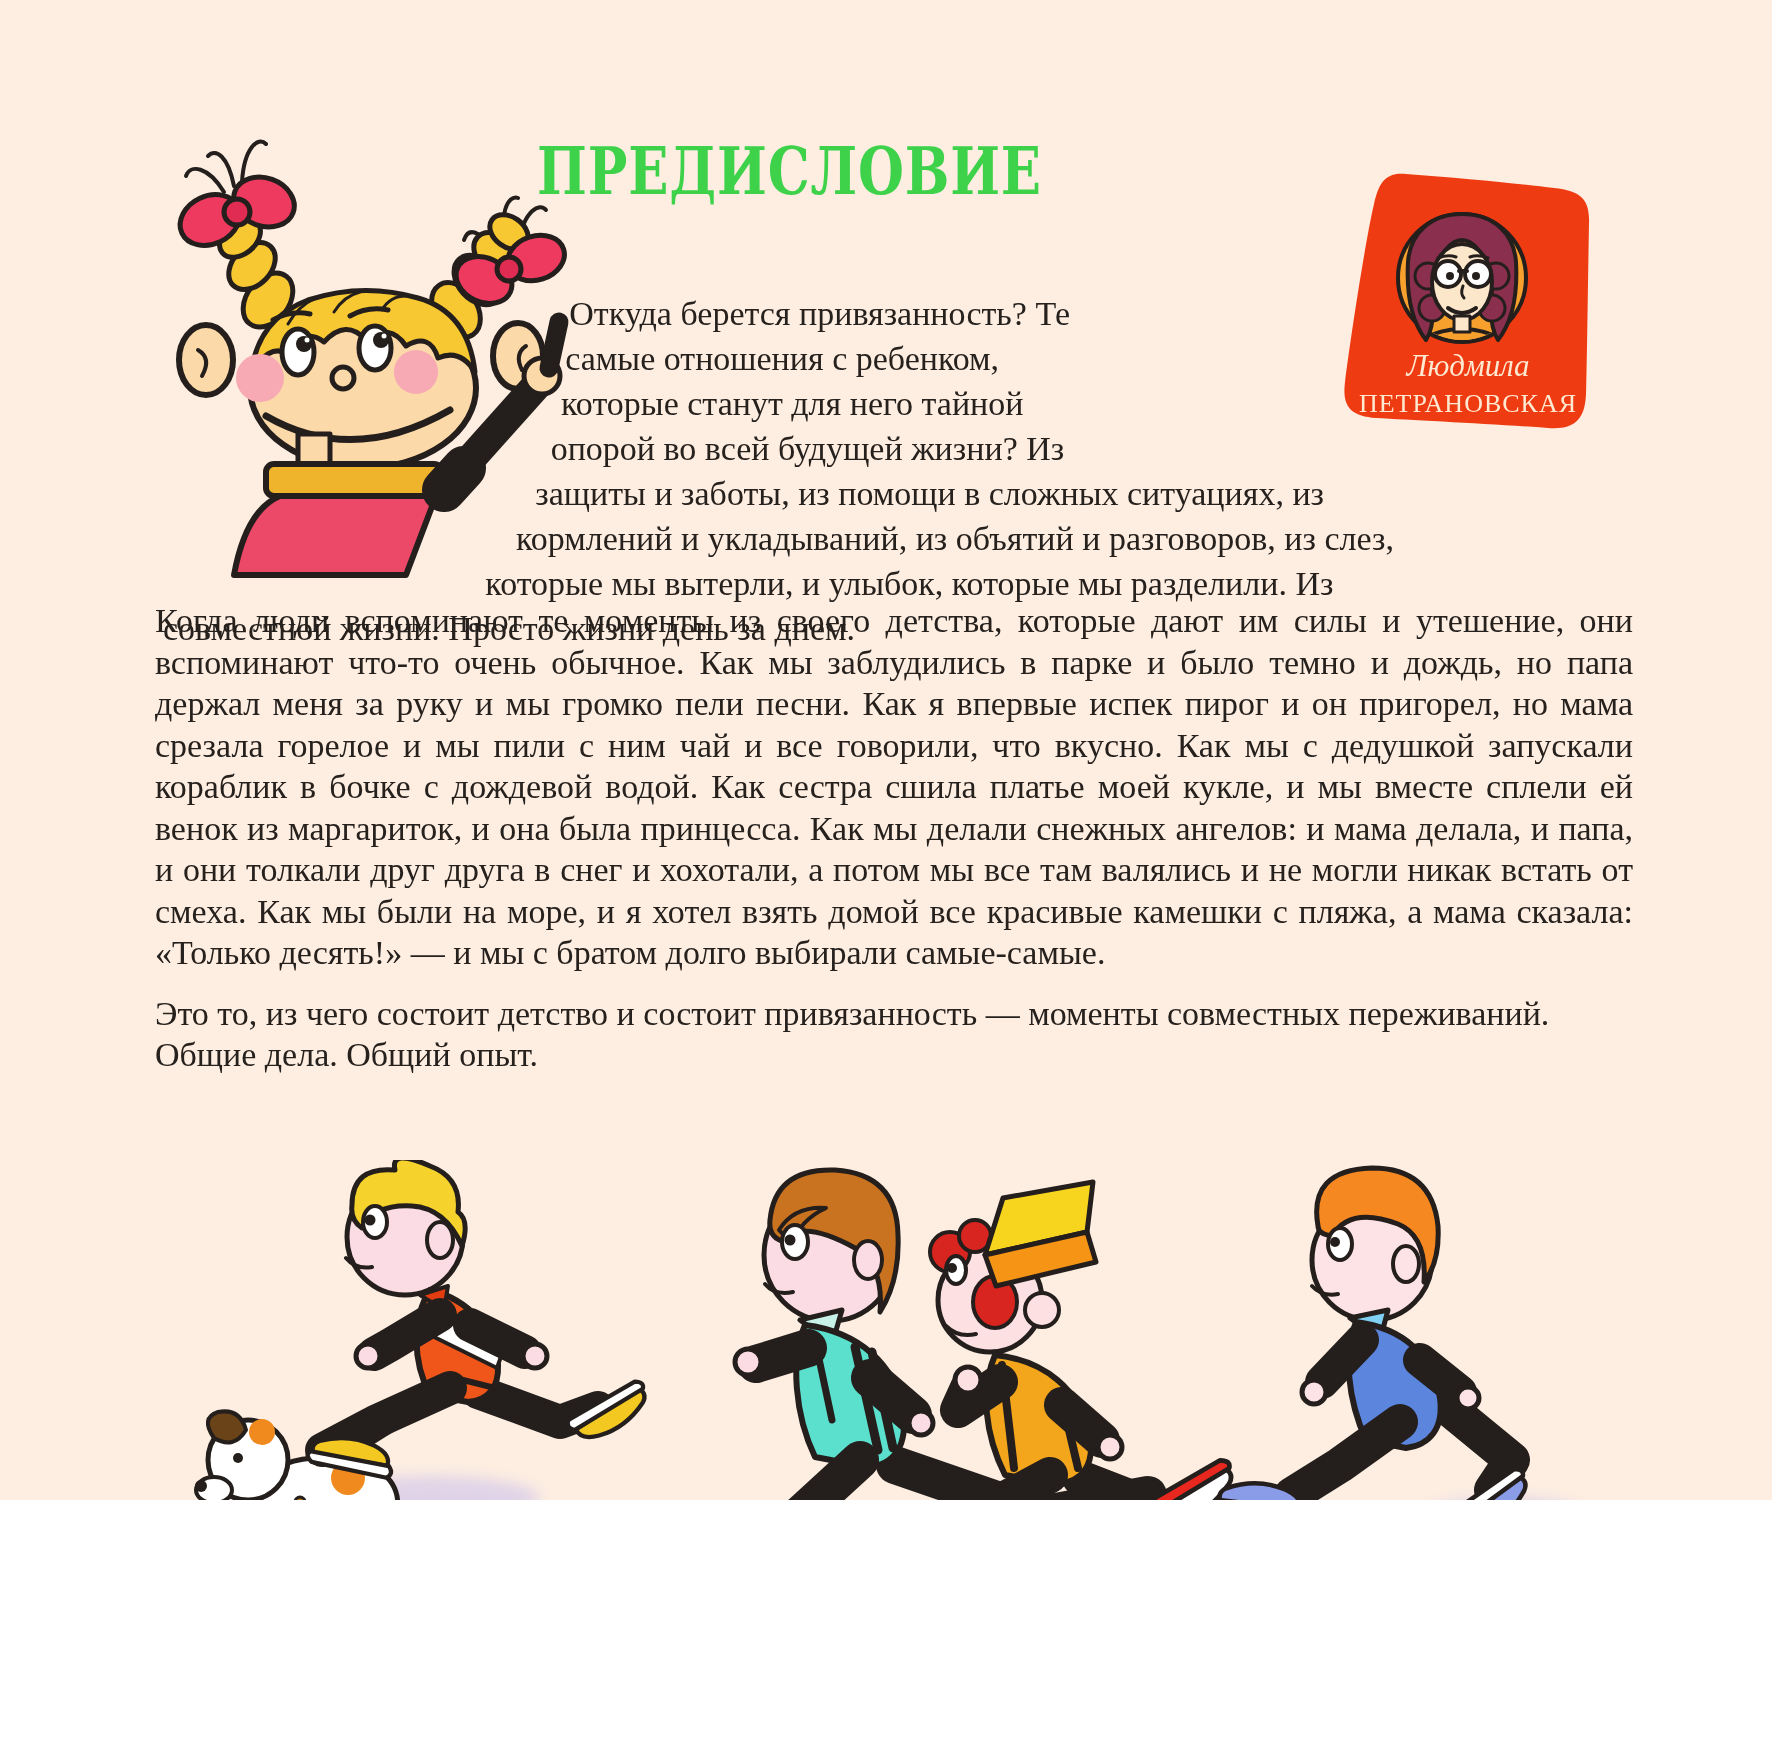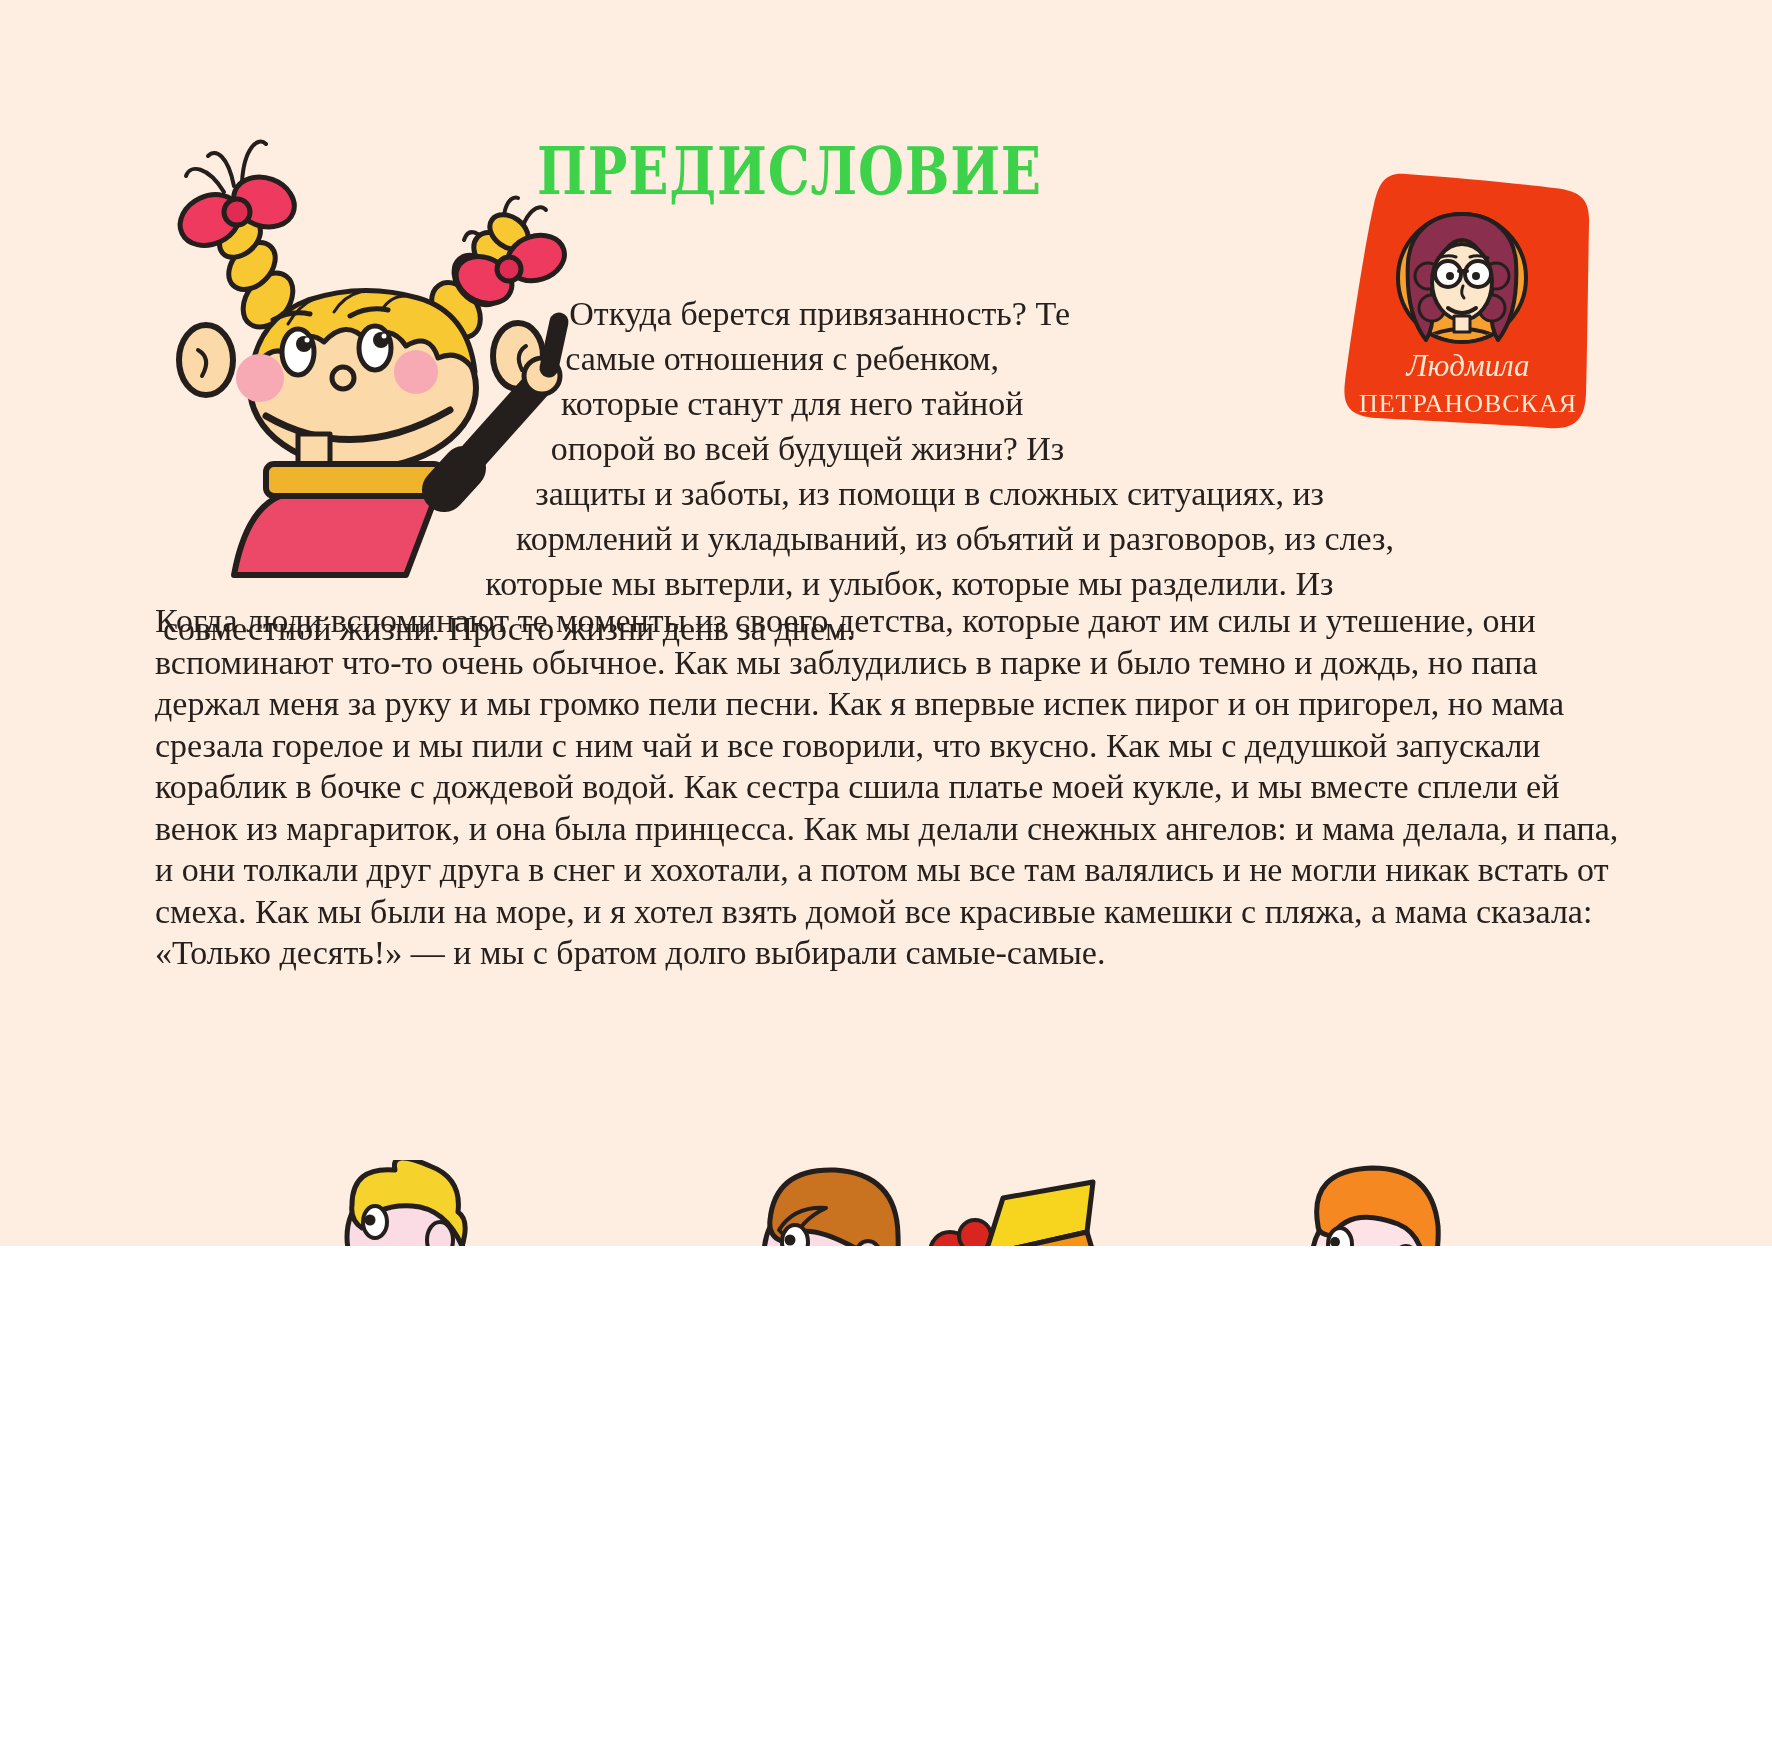--- a/index.html
+++ b/index.html
@@ -1,17 +1,17 @@
 <!DOCTYPE html>
 <html><head>
 <meta charset="utf-8">
 <style>
   html,body { margin:0; padding:0; }
   .page {
-    position:relative; width:1772px; height:1246px;
+    position:relative; width:1772px; height:1500px;
     background:#fdeee1; overflow:hidden;
     font-family:"Liberation Serif", serif; color:#27211e;
   }
   .chapter-title {
     position:absolute; left:537px; top:138px;
     font-family:"DejaVu Serif", serif; font-weight:bold;
     font-size:66px; line-height:1; color:#3ed24b;
     transform:scaleX(.8); transform-origin:left top;
     letter-spacing:1px; white-space:nowrap;
   }
@@ -156,20 +156,21 @@
   </svg>
 
   <div class="intro-block">
     <div class="shim-left"></div>
     <div class="shim-right"></div>
     <p style="margin:8px">Откуда берется привязанность? Те самые отношения с ребенком, которые станут для него тайной опорой во всей будущей жизни? Из защиты и заботы, из помощи в сложных ситуациях, из кормлений и укладываний, из объятий и разговоров, из слез, которые мы вытерли, и улыбок, которые мы разделили. Из совместной жизни. Просто жизни день за днем.</p>
   </div>
 
   <div class="main-block">
     <p>Когда люди вспоминают те моменты из своего детства, которые дают им силы и утешение, они вспоминают что-то очень обычное. Как мы заблудились в парке и было темно и дождь, но папа держал меня за руку и мы громко пели песни. Как я впервые испек пирог и он пригорел, но мама срезала горелое и мы пили с ним чай и все говорили, что вкусно. Как мы с дедушкой запускали кораблик в бочке с дождевой водой. Как сестра сшила платье моей кукле, и мы вместе сплели ей венок из маргариток, и она была принцесса. Как мы делали снежных ангелов: и мама делала, и папа, и они толкали друг друга в снег и хохотали, а потом мы все там валялись и не могли никак встать от смеха. Как мы были на море, и я хотел взять домой все красивые камешки с пляжа, а мама сказала: «Только десять!» — и мы с братом долго выбирали самые-самые.</p>
+    <p>Это то, из чего состоит детство и состоит привязанность — моменты совместных переживаний. Общие дела. Общий опыт.</p>
   </div>
 
   <svg class="kids-art" width="1772" height="582" viewBox="0 0 1772 582">
     <defs>
       <filter id="soft" x="-40%" y="-40%" width="180%" height="180%">
           <feGaussianBlur stdDeviation="7"></feGaussianBlur>
         </filter>
     </defs>
     <g fill="#d9cdea" opacity="0.8" filter="url(#soft)">
       <ellipse cx="315" cy="438" rx="105" ry="26"></ellipse>

